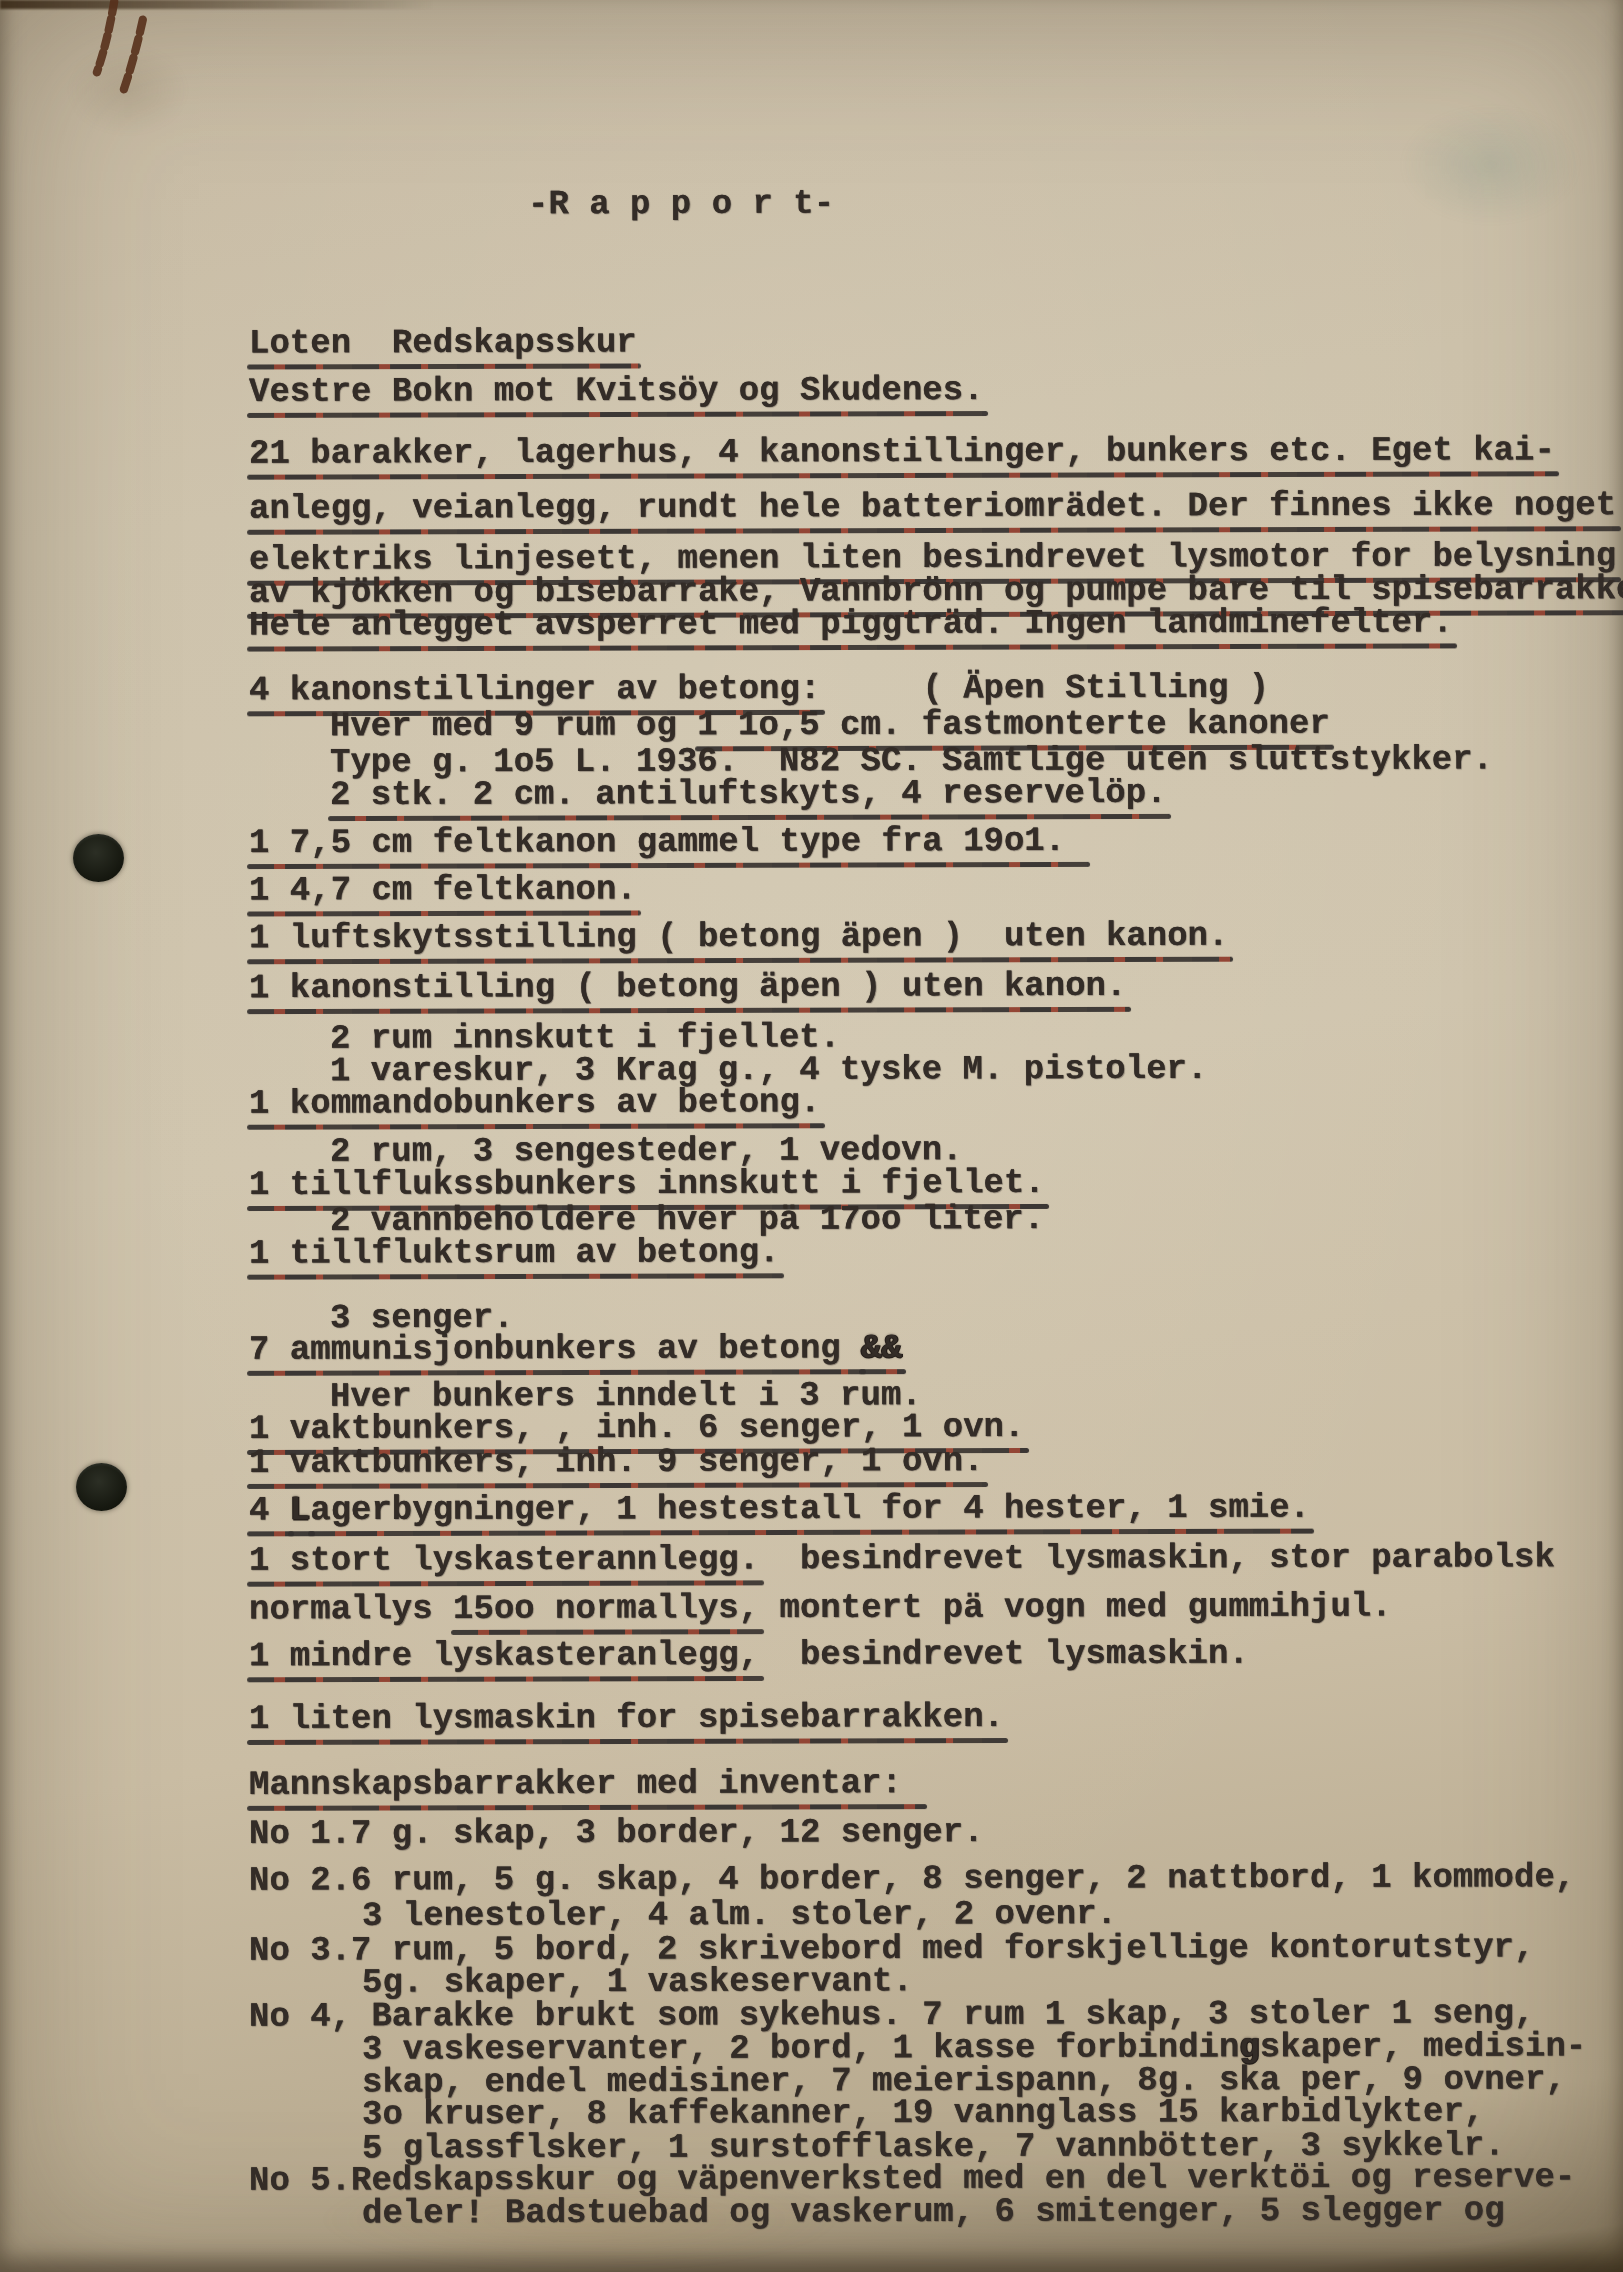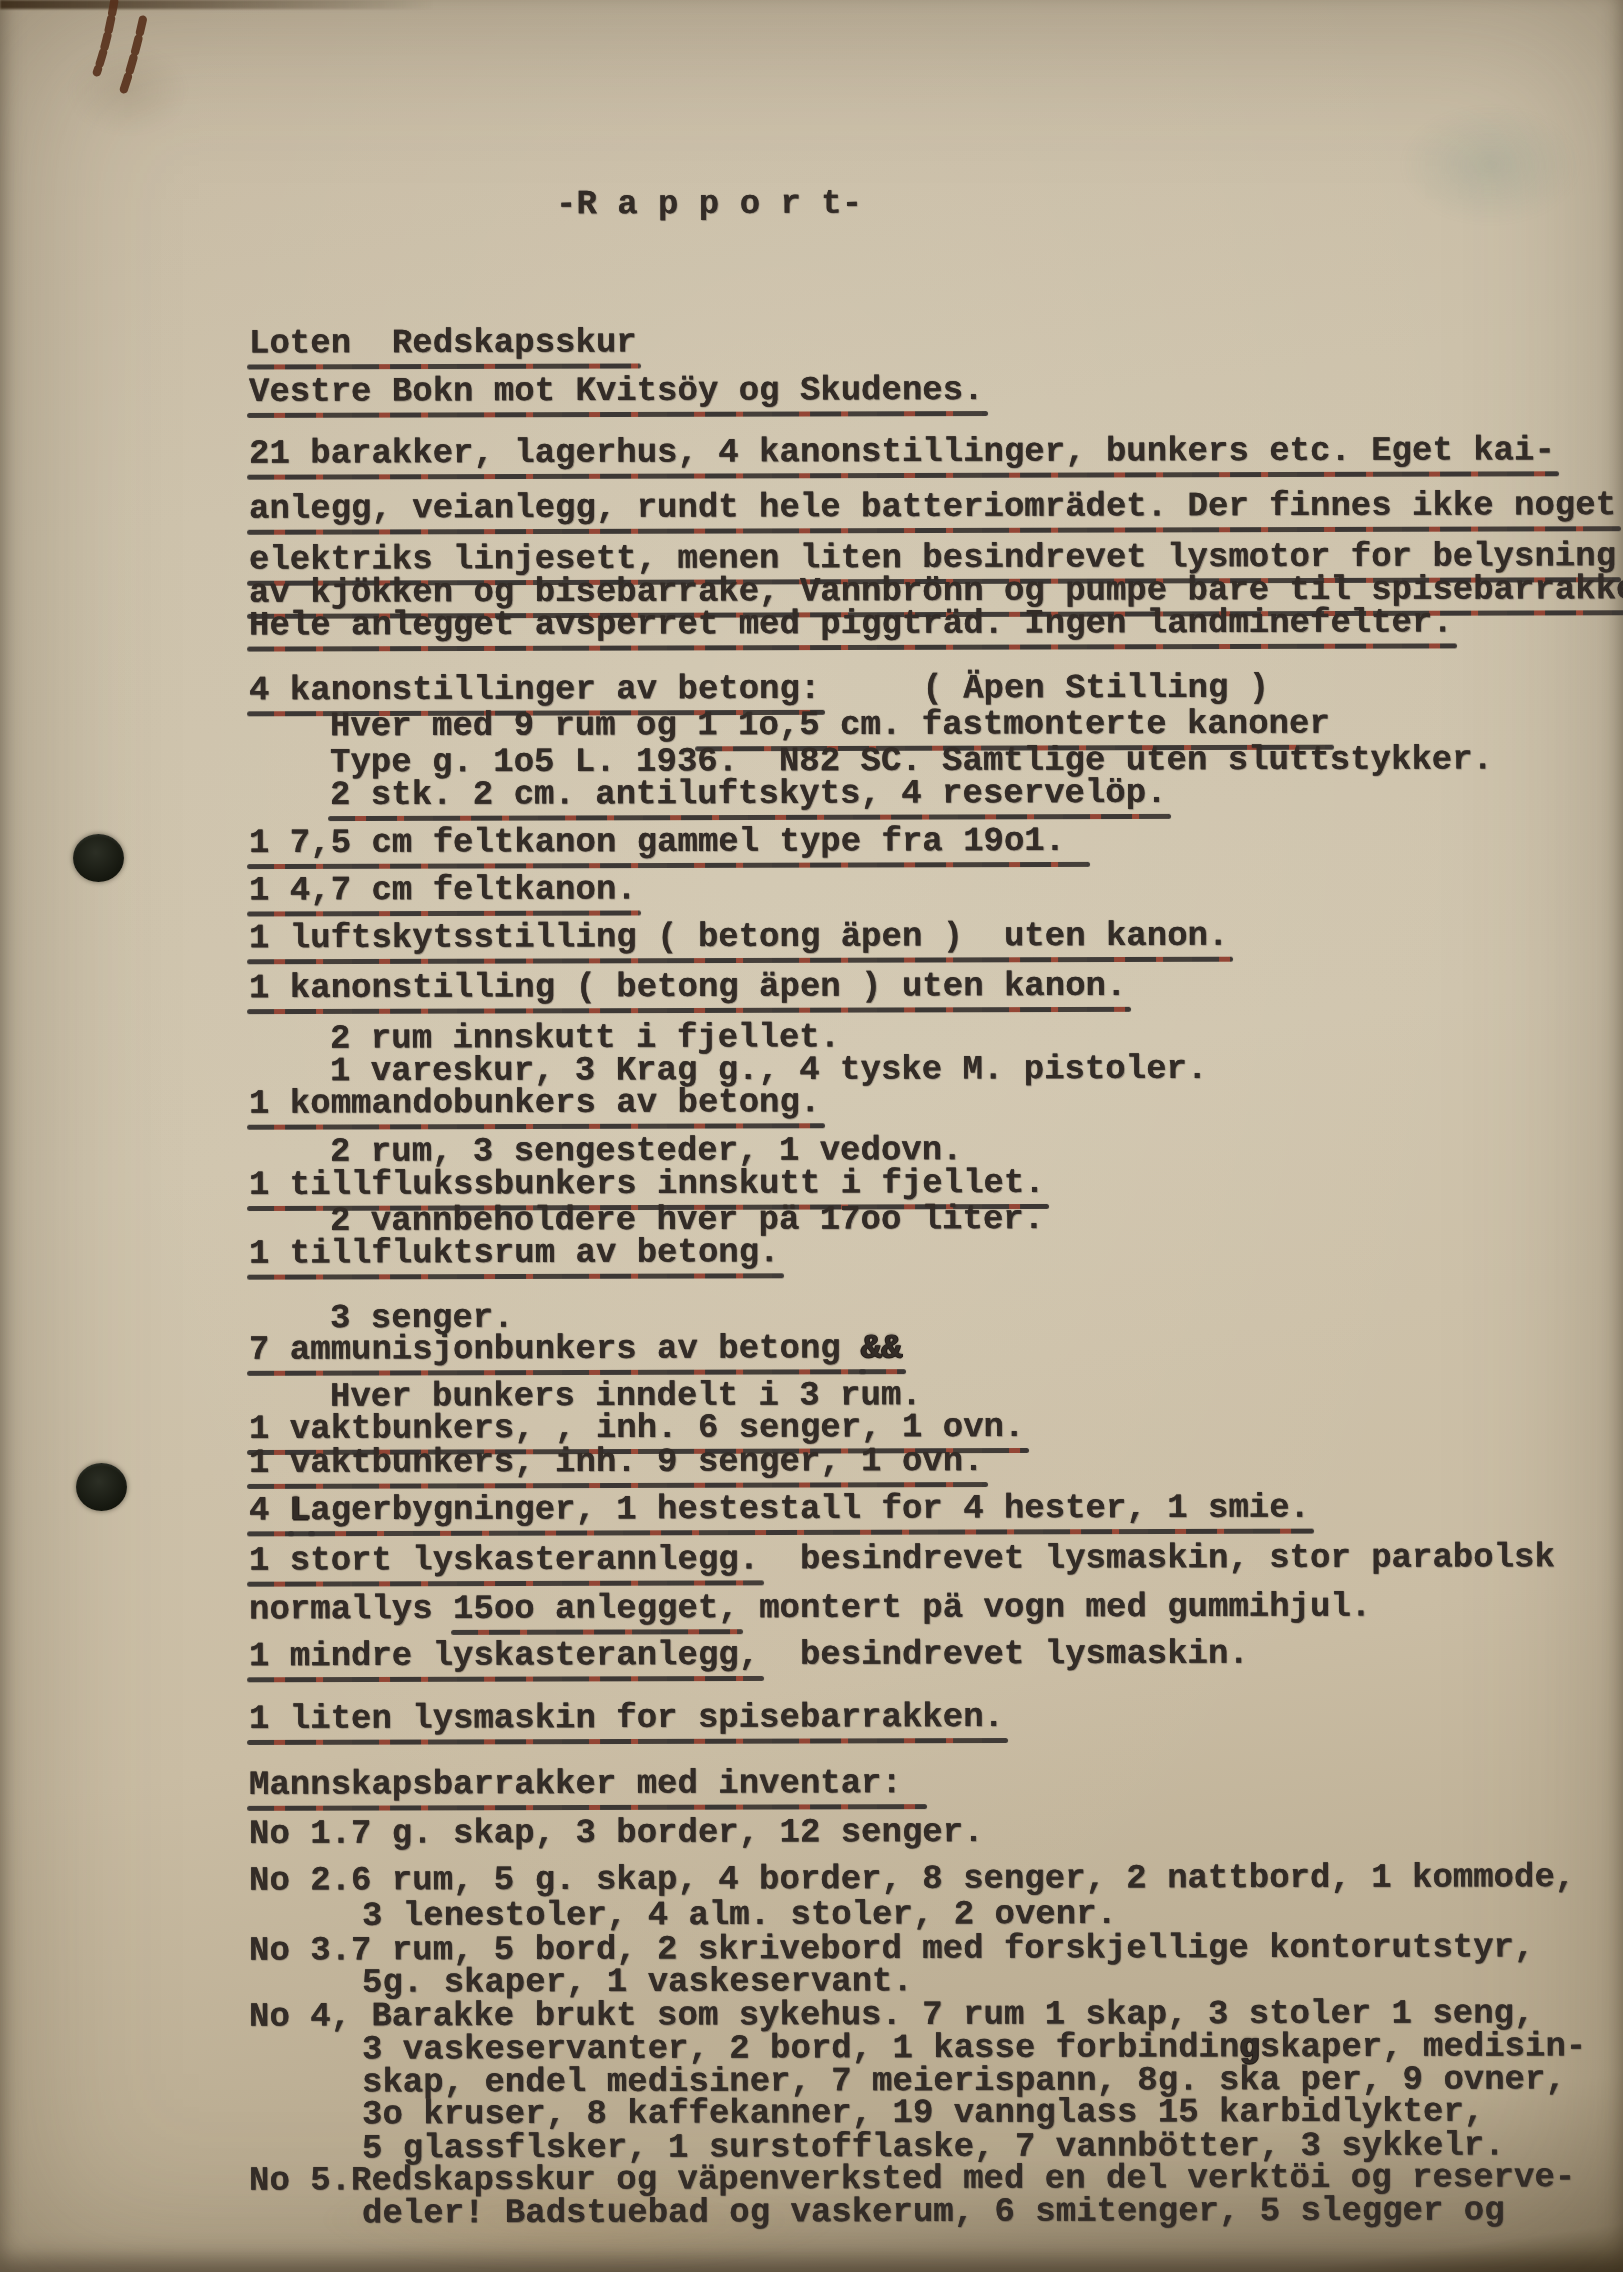--- a/index.html
+++ b/index.html
@@ -76,21 +76,21 @@
   <div class="stain-bottom"></div>
 
   <svg class="hand" width="98" height="113" viewBox="0 0 130 150">
     <path d="M52,2 C47,32 40,64 29,96" fill="none" stroke="#57301b" stroke-width="11" stroke-linecap="round" stroke-dasharray="16 7" opacity="0.9"></path>
     <path d="M90,26 C83,58 74,92 63,124" fill="none" stroke="#57301b" stroke-width="11" stroke-linecap="round" stroke-dasharray="18 8" opacity="0.9"></path>
   </svg>
 
   <div class="hole" style="left:73px;top:834px;"></div>
   <div class="hole" style="left:76px;top:1463px;"></div>
 
-  <div class="t" id="title" style="left: 556px; top: 185px;">-R a p p o r t-</div>
+  <div class="t" id="title" style="left: 528px; top: 185px;">-R a p p o r t-</div>
 
 <div class="t" style="top: 324px; left: 249px;"><span class="u">Loten  Redskapsskur</span></div>
     <div class="t" style="top: 372px; left: 249px;"><span class="u">Vestre Bokn mot Kvitsöy og Skudenes.</span></div>
     <div class="t" style="top: 433px; left: 249px;"><span class="u">21 barakker, lagerhus, 4 kanonstillinger, bunkers etc. Eget kai-</span></div>
     <div class="t" style="top: 488px; left: 249px;"><span class="u">anlegg, veianlegg, rundt hele batteriomrädet. Der finnes ikke noget</span></div>
     <div class="t" style="top: 539px; left: 249px;"><span class="u">elektriks linjesett, menen liten besindrevet lysmotor for belysning</span></div>
     <div class="t" style="top: 572px; left: 249px;"><span class="u">av kjökken og bisebarrake, Vannbrönn og pumpe bare til spisebarrakken</span></div>
     <div class="t" style="top: 605px; left: 249px;"><span class="u">Hele anlegget avsperret med piggträd. Ingen landminefelter.</span></div>
     <div class="t" style="top: 670px; left: 249px;"><span class="u">4 kanonstillinger av betong:</span><span>     ( Äpen Stilling )</span></div>
     <div class="t" style="top: 706px; left: 330px;"><span>Hver med 9 rum og </span><span class="u">1 1o,5 cm. fastmonterte kanoner</span></div>
@@ -107,21 +107,21 @@
     <div class="t" style="top: 1165px; left: 249px;"><span class="u">1 tillflukssbunkers innskutt i fjellet.</span></div>
     <div class="t" style="top: 1201px; left: 330px;"><span>2 vannbeholdere hver pä 17oo liter.</span></div>
     <div class="t" style="top: 1234px; left: 249px;"><span class="u">1 tillfluktsrum av betong.</span></div>
     <div class="t" style="top: 1299px; left: 330px;"><span>3 senger.</span></div>
     <div class="t" style="top: 1330px; left: 249px;"><span class="u">7 ammunisjonbunkers av betong </span><span class="u sm">&amp;&amp;</span></div>
     <div class="t" style="top: 1377px; left: 330px;"><span>Hver bunkers inndelt i 3 rum.</span></div>
     <div class="t" style="top: 1409px; left: 249px;"><span class="u">1 vaktbunkers, , inh. 6 senger, 1 ovn.</span></div>
     <div class="t" style="top: 1443px; left: 249px;"><span class="u">1 vaktbunkers, inh. 9 senger, 1 ovn.</span></div>
     <div class="t" style="top: 1490px; left: 249px;"><span class="u">4 </span><span class="u sm">L</span><span class="u">agerbygninger, 1 hestestall for 4 hester, 1 smie.</span></div>
     <div class="t" style="top: 1540px; left: 249px;"><span class="u">1 stort lyskasterannlegg.</span><span>  besindrevet lysmaskin, stor parabolsk</span></div>
-    <div class="t" style="top: 1589px; left: 249px;"><span>normallys </span><span class="u">15oo anlegget,</span><span> montert pä vogn med gummihjul.</span></div>
+    <div class="t" style="top: 1589px; left: 249px;"><span>normallys </span><span class="u">15oo normallys,</span><span> montert pä vogn med gummihjul.</span></div>
     <div class="t" style="top: 1636px; left: 249px;"><span class="u">1 mindre lyskasteranlegg,</span><span>  besindrevet lysmaskin.</span></div>
     <div class="t" style="top: 1699px; left: 249px;"><span class="u">1 liten lysmaskin for spisebarrakken.</span></div>
     <div class="t" style="top: 1765px; left: 249px;"><span class="u">Mannskapsbarrakker med inventar: </span></div>
     <div class="t" style="top: 1814px; left: 249px;"><span>No 1.7 g. skap, 3 border, 12 senger.</span></div>
     <div class="t" style="top: 1860px; left: 249px;"><span>No 2.6 rum, 5 g. skap, 4 border, 8 senger, 2 nattbord, 1 kommode,</span></div>
     <div class="t" style="top: 1896px; left: 362px;"><span>3 lenestoler, 4 alm. stoler, 2 ovenr.</span></div>
     <div class="t" style="top: 1930px; left: 249px;"><span>No 3.7 rum, 5 bord, 2 skrivebord med forskjellige kontorutstyr,</span></div>
     <div class="t" style="top: 1963px; left: 362px;"><span>5g. skaper, 1 vaskeservant.</span></div>
     <div class="t" style="top: 1996px; left: 249px;"><span>No 4, Barakke brukt som sykehus. 7 rum 1 skap, 3 stoler 1 seng,</span></div>
     <div class="t" style="top: 2029px; left: 362px;"><span>3 vaskeservanter, 2 bord, 1 kasse forbindin</span><span class="sm">g</span><span>skaper, medisin-</span></div>

